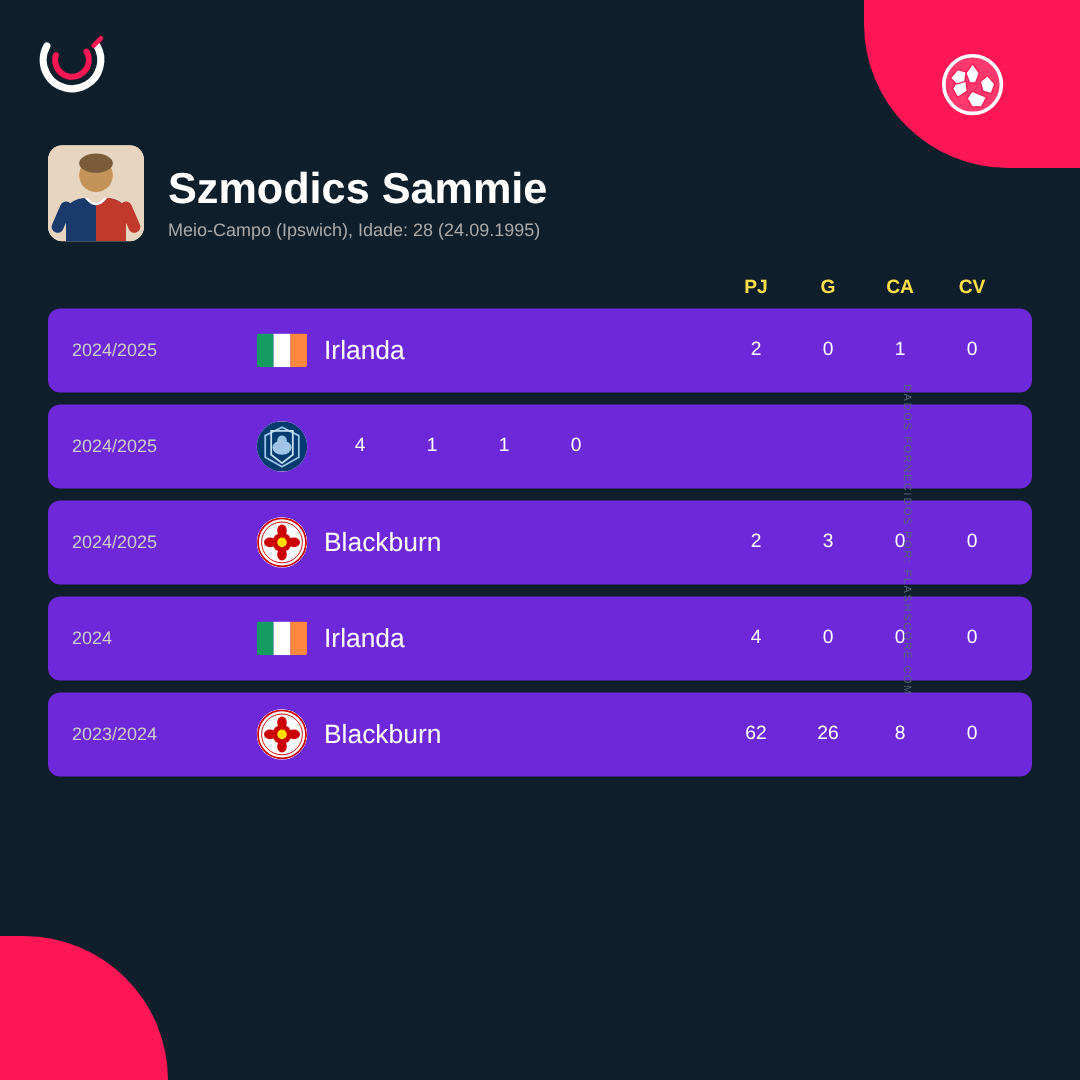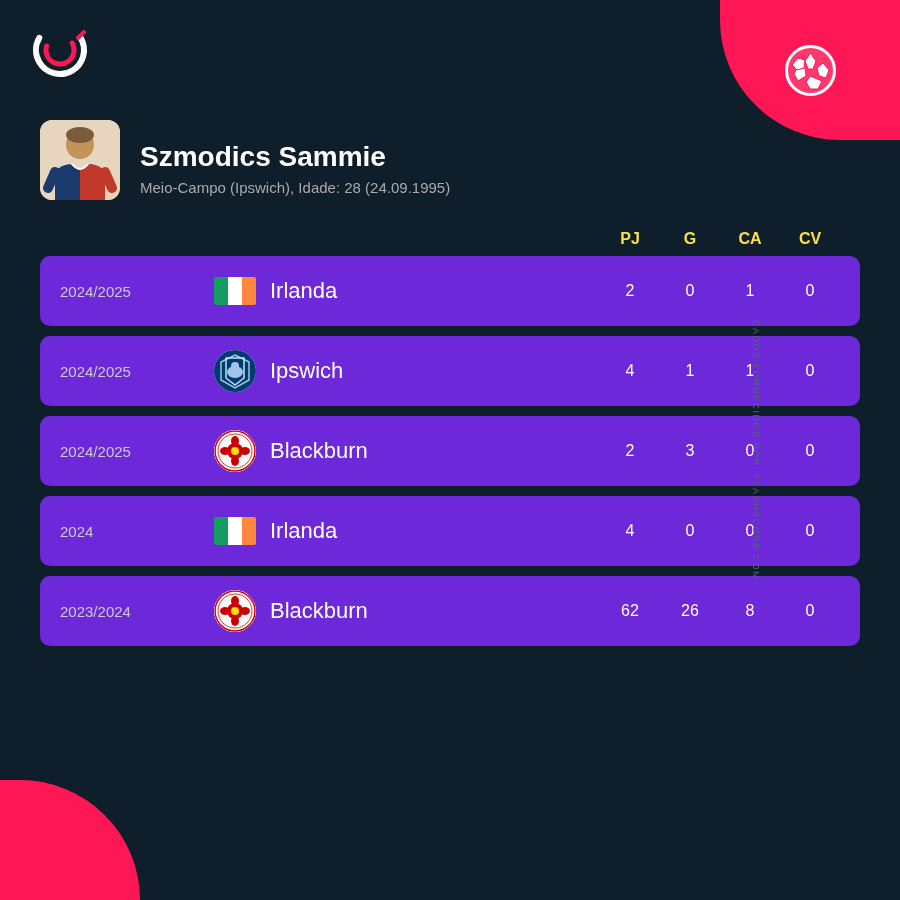--- a/index.html
+++ b/index.html
@@ -75,21 +75,21 @@
       border-radius: 12px;
       margin-right: 20px;
       overflow: hidden;
       display: flex;
       align-items: flex-end;
       justify-content: center;
       flex-shrink: 0;
     }
 
     .player-info h1 {
-      font-size: 28px;
+      font-size: 36px;
       font-weight: bold;
       color: #ffffff;
       margin-bottom: 6px;
       margin-top: 16px;
     }
 
     .player-info p {
       font-size: 15px;
       color: #aaaaaa;
     }
@@ -294,21 +294,20 @@
 
             <path d="M21 5 L35 12 L35 30 L21 38 L7 30 L7 12 Z" fill="#003b6f" stroke="#a0c4e8" stroke-width="1.5"></path>
 
             <ellipse cx="21" cy="22" rx="8" ry="6" fill="#a0c4e8"></ellipse>
             <circle cx="21" cy="16" r="4" fill="#a0c4e8"></circle>
 
             <path d="M12 8 L30 8 L30 28 L21 35 L12 28 Z" fill="none" stroke="#c8dff0" stroke-width="1.5"></path>
           </svg>
         </div>
       </div>
-      <div class="row-team">Ipswich</div>
       <div class="row-stat">4</div>
       <div class="row-stat">1</div>
       <div class="row-stat">1</div>
       <div class="row-stat">0</div>
     </div>
 
     <div class="table-row">
       <div class="row-season">2024/2025</div>
       <div class="row-logo">
         <div class="team-logo">

